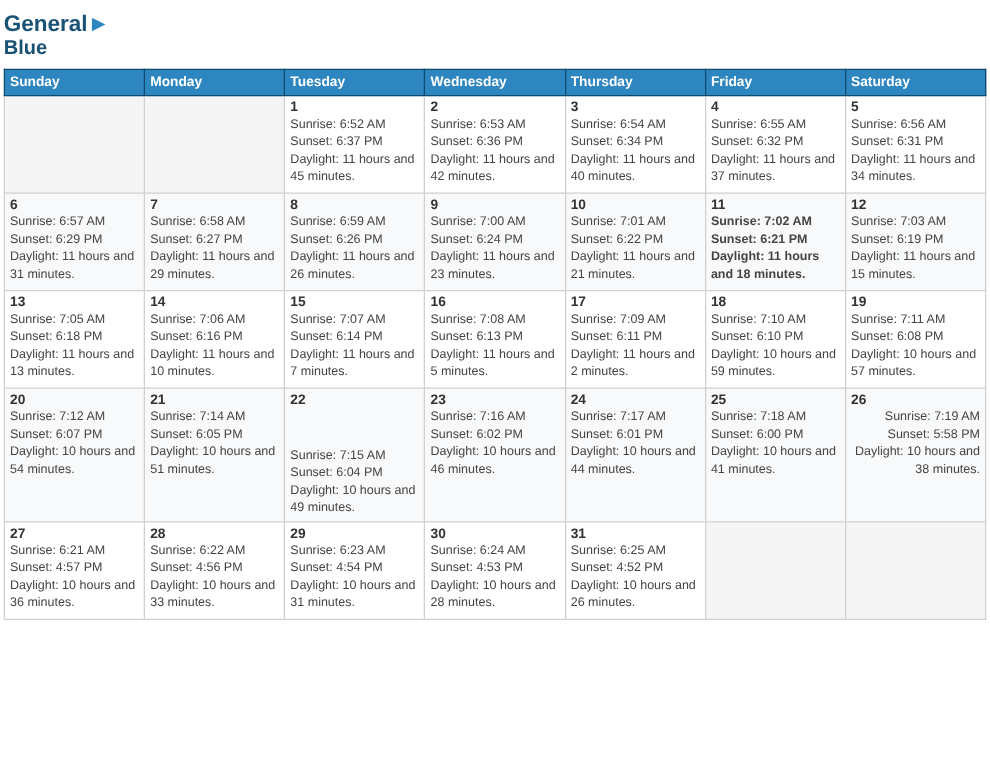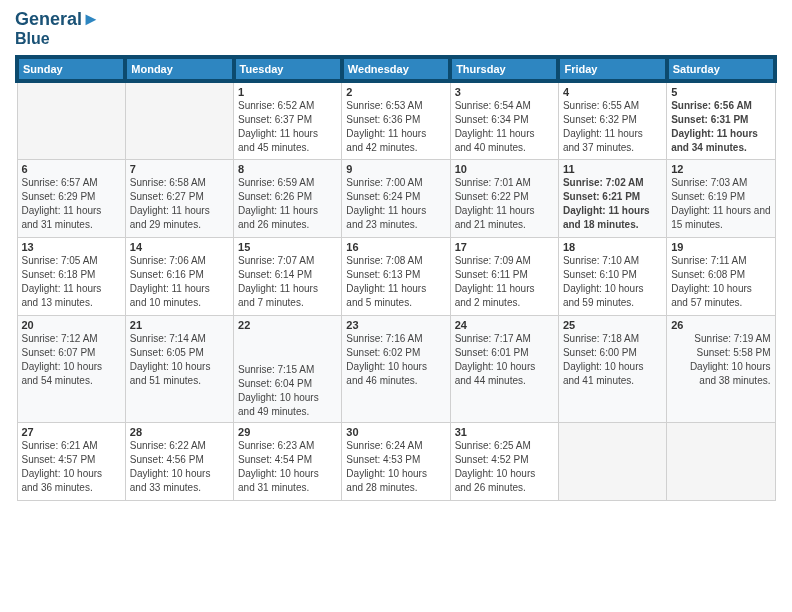--- a/index.html
+++ b/index.html
@@ -6,21 +6,21 @@
     body {
       width: 792px;
       height: 612px;
       font-family: Arial, sans-serif;
       background: #fff;
       overflow: hidden;
     }
     .page {
       width: 792px;
       height: 612px;
-      padding: 10px 15px;
+      padding: 10px 3px;
     }
     .header {
       display: flex;
       justify-content: space-between;
       align-items: flex-start;
       margin-bottom: 8px;
     }
     .logo {
       display: flex;
       align-items: center;
@@ -52,21 +52,21 @@
       border-collapse: collapse;
       table-layout: fixed;
     }
     thead tr th {
       background: #2e86c1;
       color: #fff;
       font-size: 11px;
       font-weight: bold;
       padding: 4px 4px;
       text-align: left;
-      border: 4px solid #0c4a6e;
+      border: 1px solid #0c4a6e;
     }
     tbody tr td {
       border: 1px solid #d0d0d0;
       vertical-align: top;
       padding: 3px 4px;
       font-size: 9px;
       color: #333;
       height: 78px;
       background: #fff;
     }
@@ -143,21 +143,21 @@
 Daylight: 11 hours and 40 minutes.</div>
           </td>
           <td>
             <span class="day-num">4</span>
             <div class="day-info" style="white-space: pre-line;">Sunrise: 6:55 AM
 Sunset: 6:32 PM
 Daylight: 11 hours and 37 minutes.</div>
           </td>
           <td>
             <span class="day-num">5</span>
-            <div class="day-info" style="white-space: pre-line; font-weight: bold;">Sunrise: 6:56 AM
+            <div class="day-info" style="white-space: pre-line;">Sunrise: 6:56 AM
 Sunset: 6:31 PM
 Daylight: 11 hours and 34 minutes.</div>
           </td>
         </tr>
         <tr>
           <td>
             <span class="day-num">6</span>
             <div class="day-info" style="white-space: pre-line;">Sunrise: 6:57 AM
 Sunset: 6:29 PM
 Daylight: 11 hours and 31 minutes.</div>

